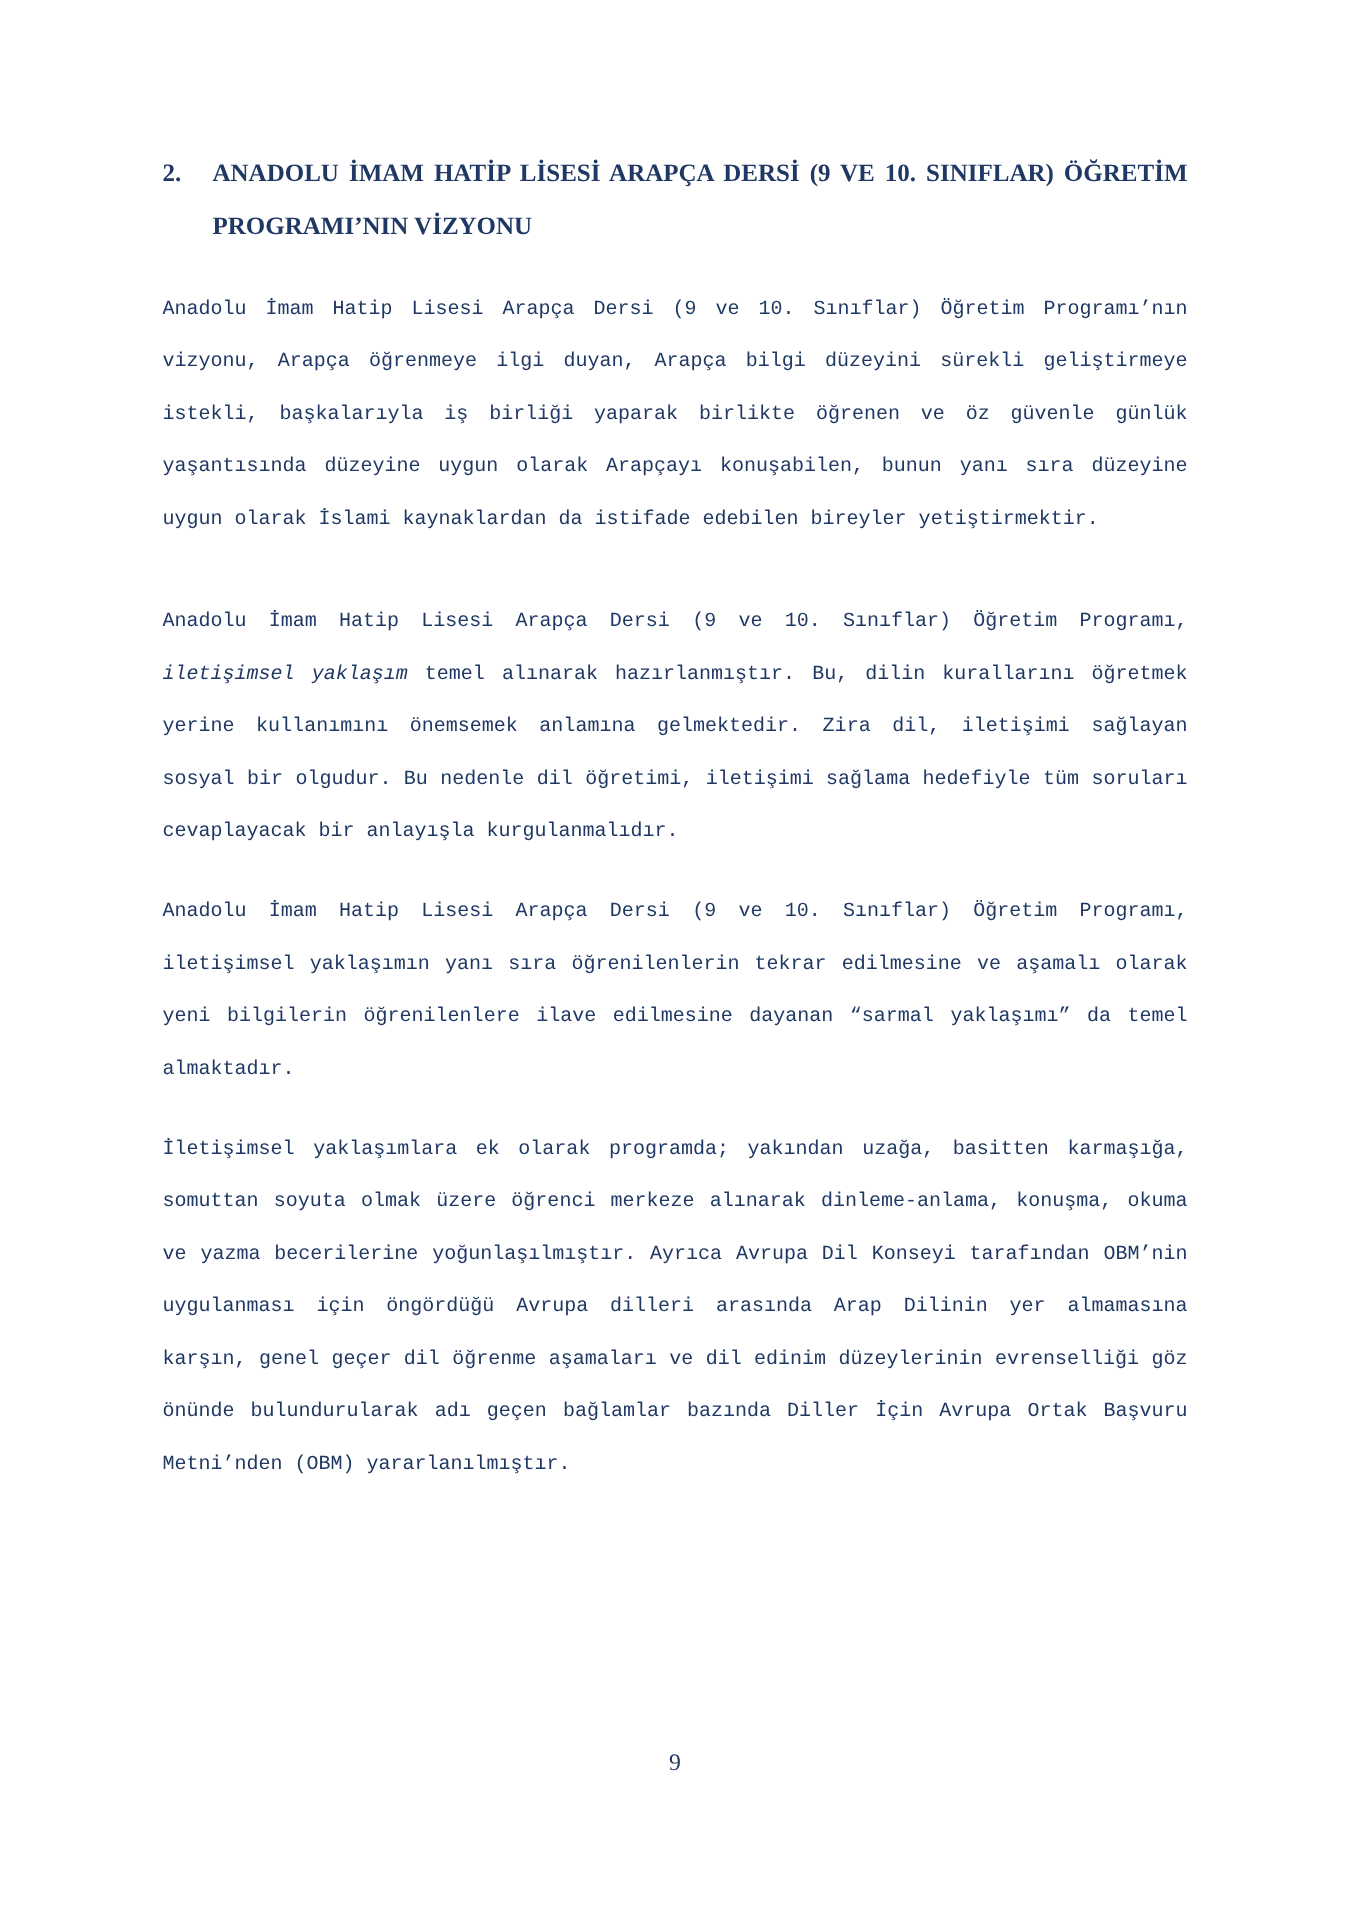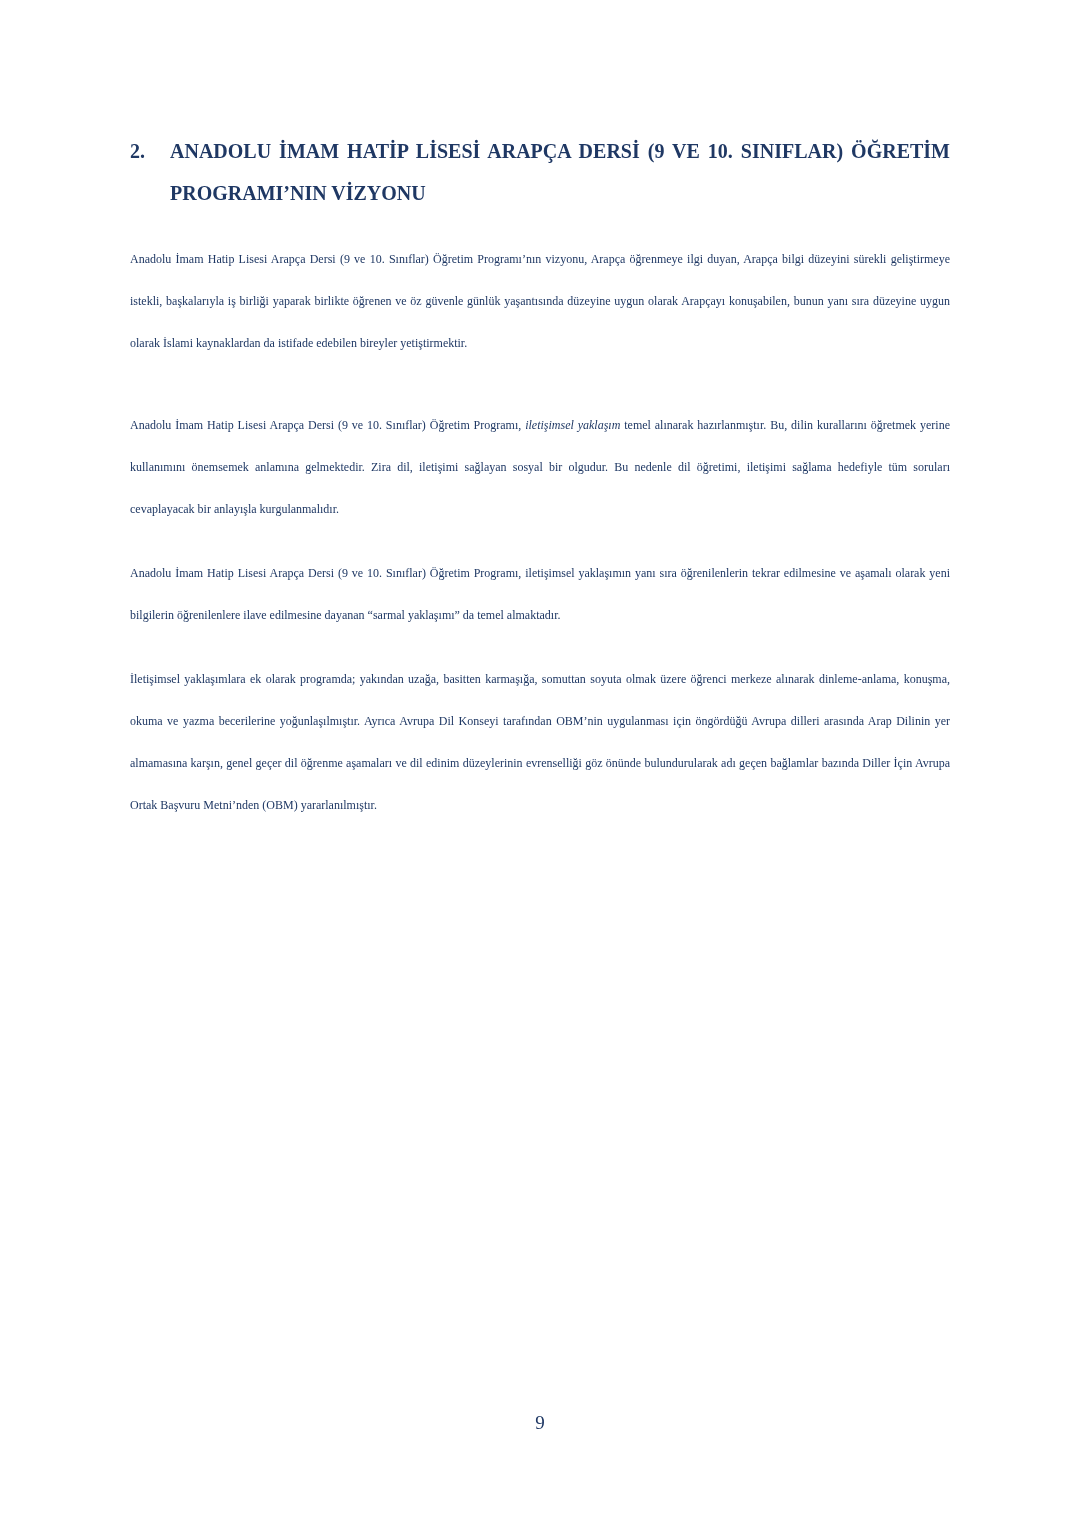--- a/index.html
+++ b/index.html
@@ -10,21 +10,21 @@
   *{ box-sizing:border-box; margin:0; padding:0; }
   html,body{ background:#ffffff; }
   body{
     font-family:"Liberation Serif","DejaVu Serif",serif;
     color:var(--body-color);
   }
   .page{
     position:relative;
     width:1080px;
     height:1500px;
-    margin:12px auto;
+    margin:0 auto;
     background:#ffffff;
     padding:118px 130px 0 130px;
     overflow:hidden;
   }
   h2.section-heading{
     font-size:20px;
     line-height:42px;
     font-weight:bold;
     color:var(--heading-color);
     text-align:justify;
@@ -34,25 +34,26 @@
   }
   h2.section-heading .num{
     display:inline-block;
     width:40px;
     text-indent:0;
   }
   section + section{
     margin-top:40px;
   }
   p.body-par{
-    font-size:12px;
+    font-size:16px;
     line-height:42px;
     text-align:justify;
     color:var(--body-color);
     margin:0 0 22px 0;
+    font-family:Liberation Mono, monospace;
   }
   p.body-par em{
     font-style:italic;
   }
   footer.page-footer{
     position:absolute;
     left:0;
     bottom:78px;
     width:100%;
     text-align:center;

